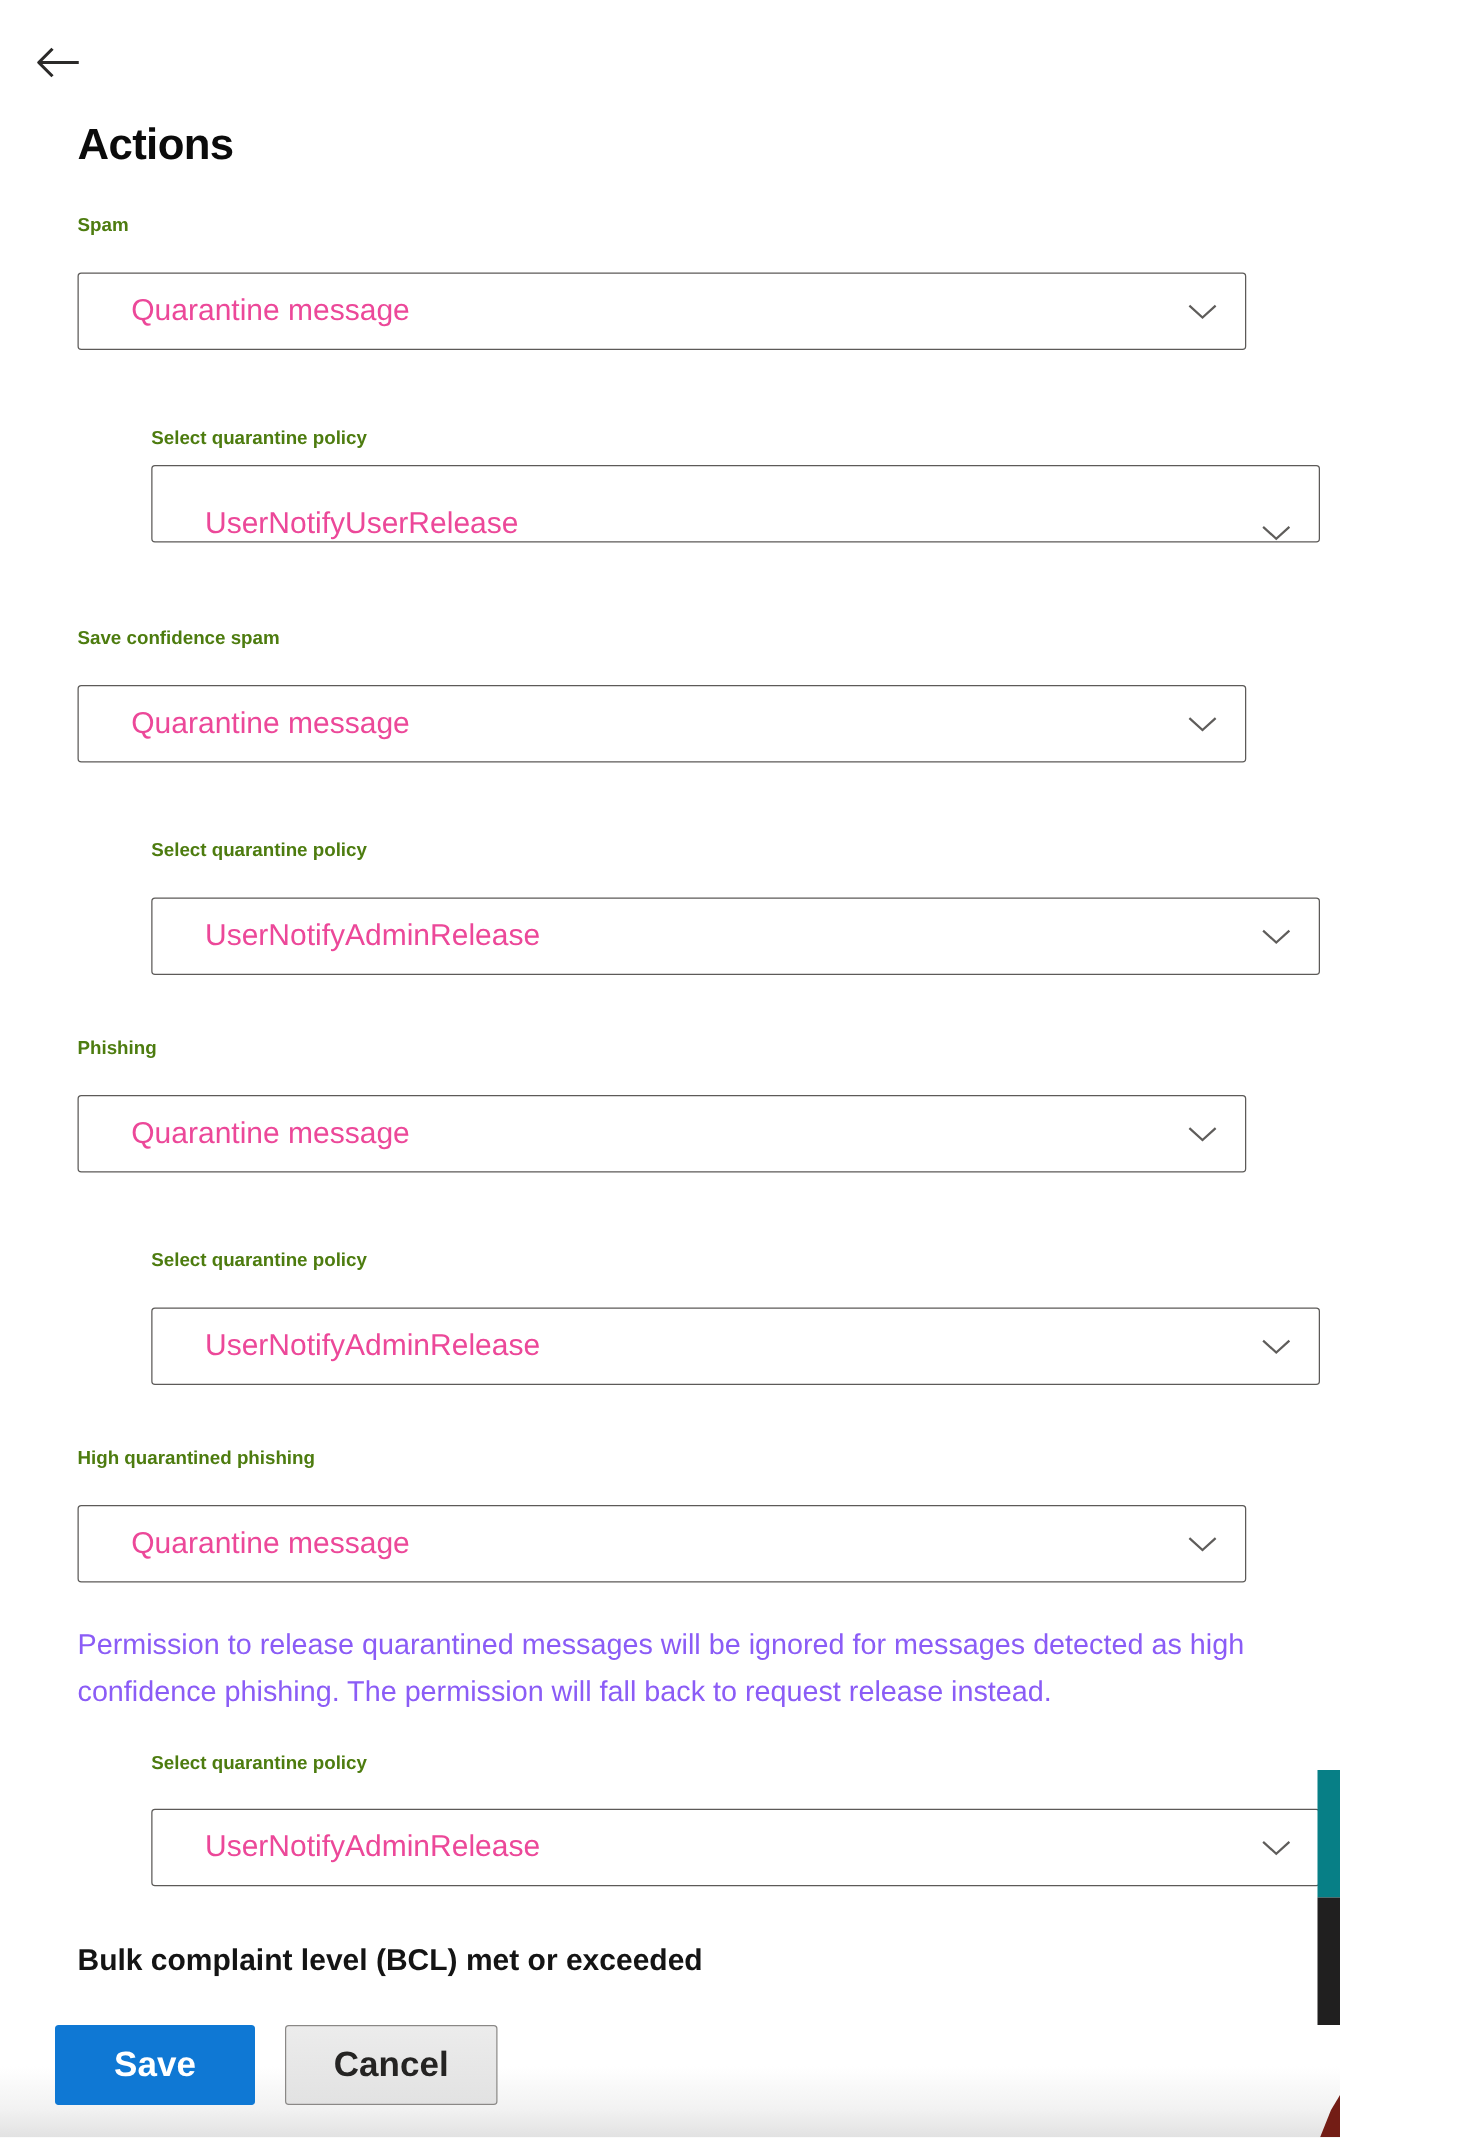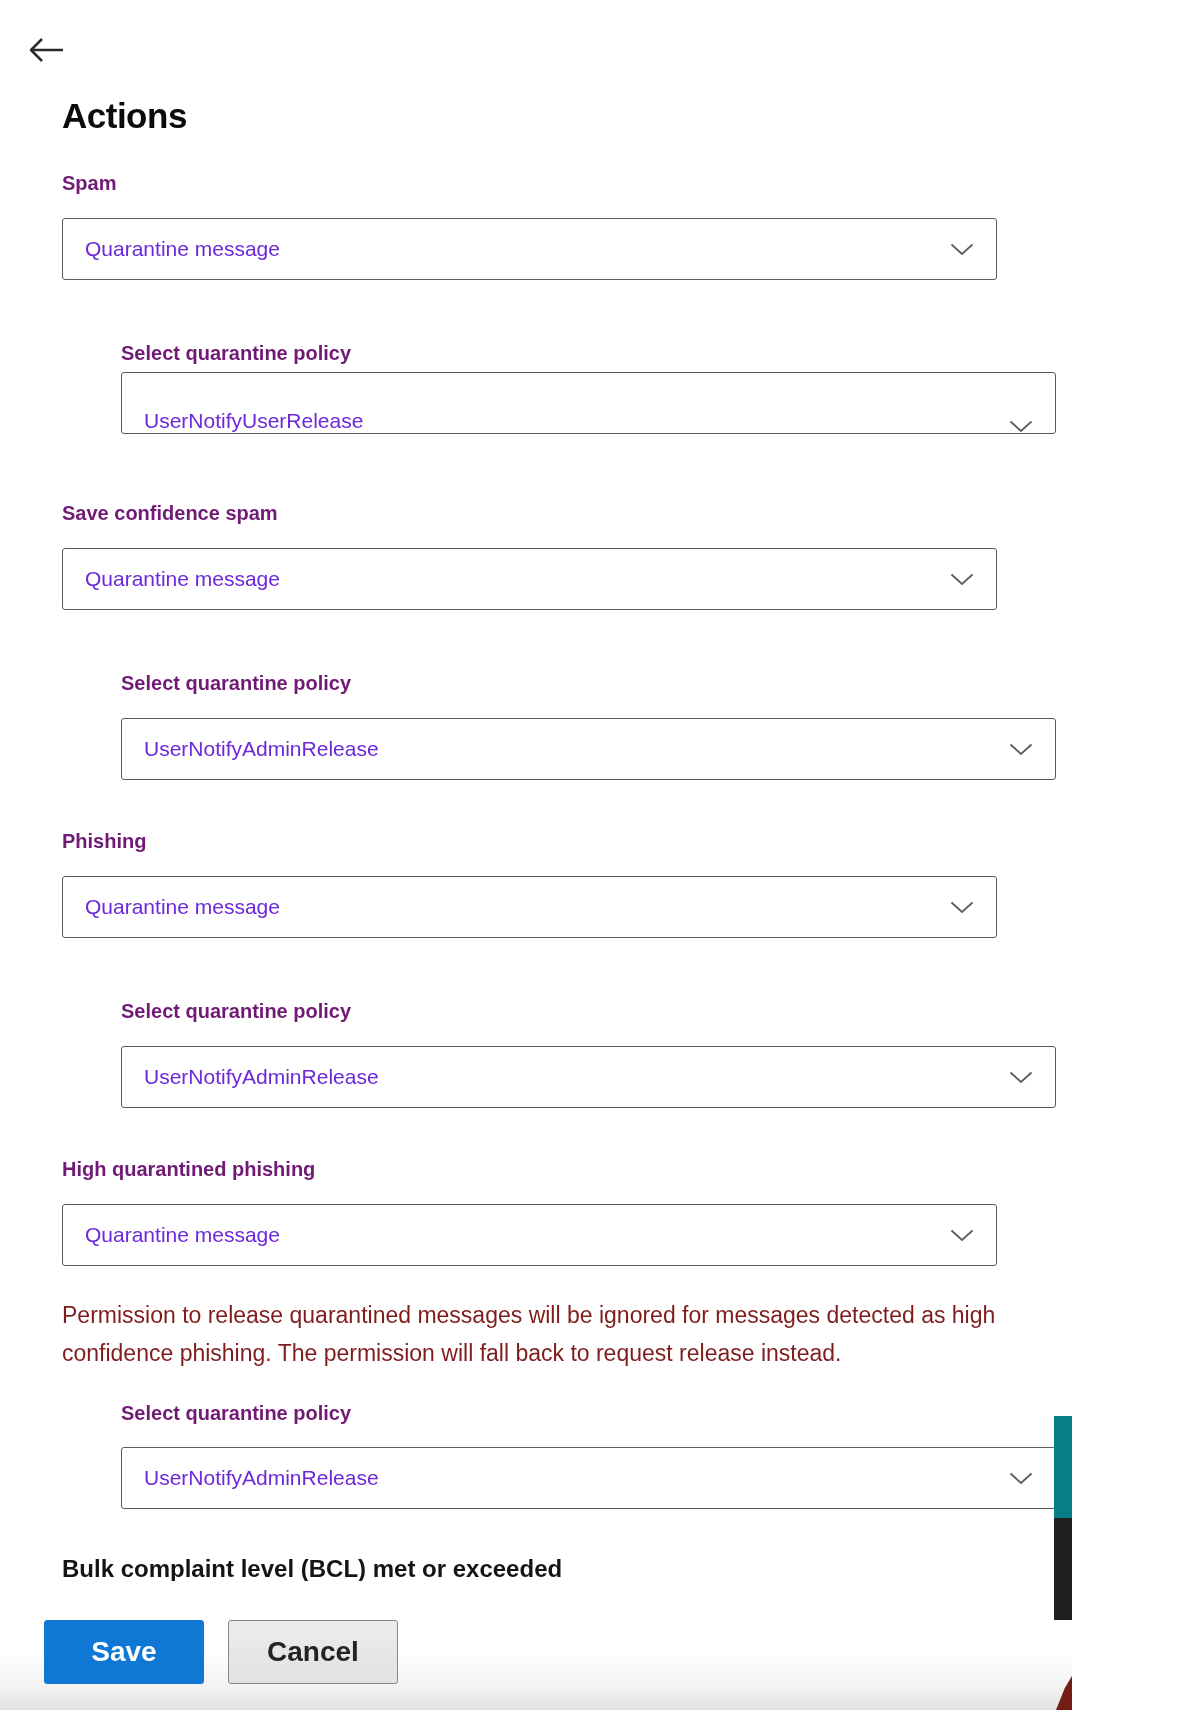--- a/index.html
+++ b/index.html
@@ -1,25 +1,25 @@
 <!DOCTYPE html>
 <html style="--accent-blue: #0f78d4; --teal: #077f86; --widget-black: #201f1f; --border-gray: #5c5a58;"><head>
 <meta charset="utf-8">
 <style>
   html,body{margin:0;padding:0;background:#fff;font-family:"Liberation Sans",sans-serif;}
   .canvas{position:relative;width:1072px;height:1710px;background:#ffffff;overflow:hidden;}
   .icon-btn{position:absolute;background:transparent;border:none;padding:0;margin:0;cursor:pointer;line-height:0;}
   .page-title{position:absolute;font-size:35px;font-weight:700;color:#0b0b0b;letter-spacing:-0.5px;}
-  .field-label{position:absolute;font-size:20px;font-weight:600;color:#701a75;}
+  .field-label{position:absolute;font-size:15px;font-weight:600;color:#4d7c0f;}
   .dropdown{position:absolute;height:62px;box-sizing:border-box;border:1px solid var(--border-gray);
             border-radius:3px;background:#fff;display:flex;align-items:center;justify-content:space-between;
             padding:0 22px;cursor:pointer;}
-  .dd-text{font-size:21px;color:#6d28d9;}
+  .dd-text{font-size:24px;color:#ec4899;margin-left:20px;}
   .chevron{line-height:0;}
-  .note{position:absolute;font-size:23px;line-height:38px;color:#7f1d1d;}
+  .note{position:absolute;font-size:23px;line-height:38px;color:#8b5cf6;}
   .clip-label{position:absolute;overflow:hidden;}
   .clip-label span{font-size:24px;font-weight:600;color:#141414;line-height:30px;display:block;}
   .footer-bg{position:absolute;left:0;top:1596px;width:1180px;height:114px;
              background:linear-gradient(180deg,#ffffff 0%,#ffffff 50%,#f2f2f2 80%,#e2e2e2 100%);}
   .btn{position:absolute;box-sizing:border-box;font-family:"Liberation Sans",sans-serif;
        font-size:28px;font-weight:600;border-radius:3px;cursor:pointer;}
   .btn-save{background:var(--accent-blue);border:1px solid var(--accent-blue);color:#ffffff;}
   .btn-cancel{background:linear-gradient(180deg,#ececec,#e2e2e2);border:1px solid #8a8886;color:#252423;}
   .widget{position:absolute;left:1054px;width:98px;height:102px;border:none;display:flex;
           align-items:center;justify-content:center;cursor:pointer;padding:0;z-index:5;}

